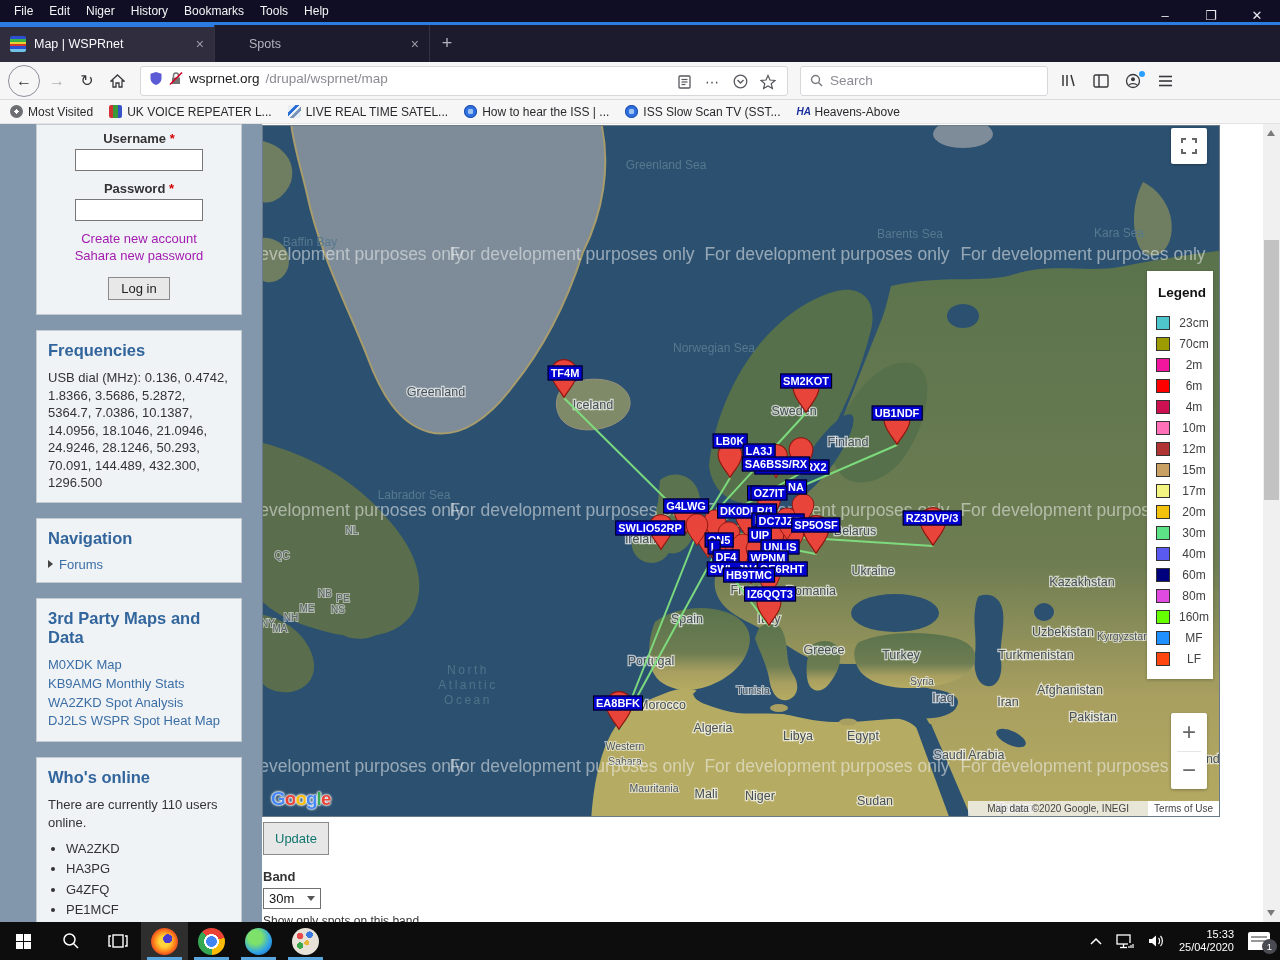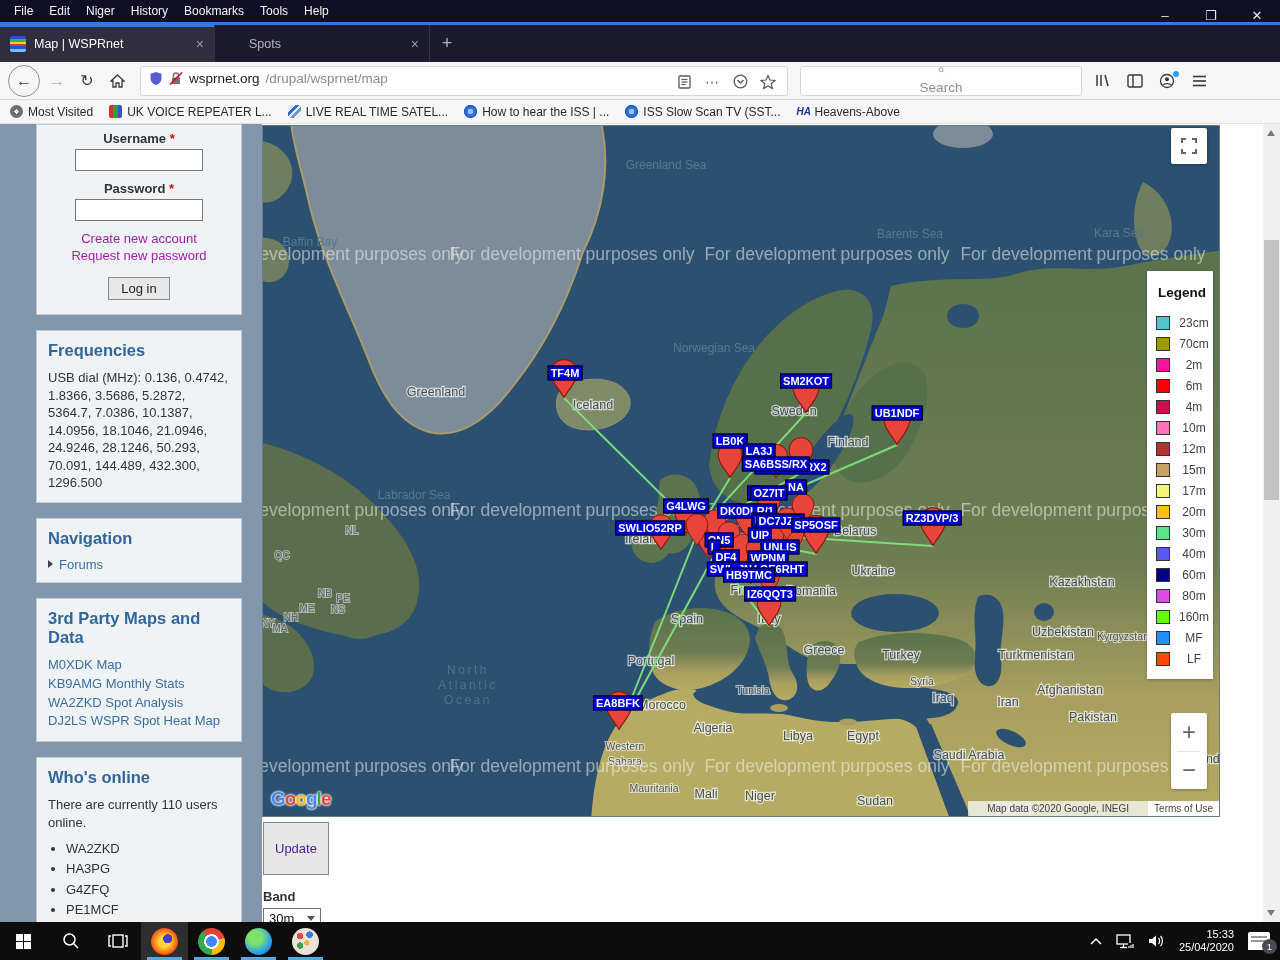--- a/index.html
+++ b/index.html
@@ -20,21 +20,21 @@
 .favicon { width:16px; height:16px; flex:0 0 16px; background:linear-gradient(180deg,#2b4fd0 0 20%,#38b24a 20% 35%,#e8d22c 35% 50%,#d23a2e 50% 65%,#2b4fd0 65% 80%,#6fc3e8 80% 100%); border-radius:2px; }
 .newtab { width:34px; display:flex; align-items:center; justify-content:center; color:#b4b3bd; font-size:18px; }
 #navbar { position:absolute; top:62px; left:0; right:0; height:38px; background:#f6f6f7; border-bottom:1px solid #dadade; display:flex; align-items:center; padding:0 8px; z-index:27; }
 .nav-btn { width:30px; height:30px; display:flex; align-items:center; justify-content:center; color:#39393d; font-size:16px; }
 #back-btn { width:32px; height:32px; border:1px solid #8f8f9d; border-radius:50%; font-size:16px; display:flex; align-items:center; justify-content:center; color:#39393d; margin-right:2px; }
 #urlbar { display:flex; gap:6px; height:30px; width:648px; margin-left:8px; background:#fff; border:1px solid #d7d7db; border-radius:3px; padding:4px 8px; }
 #urlbar .url-host { font-size:13.5px; color:#1a1a1e; }
 #urlbar .url-path { font-size:13.5px; color:#8a8a92; }
 #url-spacer { flex:1; }
 .small-ic { display:flex; align-items:center; justify-content:center; width:22px; height:22px; color:#58585e; font-size:14px; }
-#searchbox { display:flex; align-items:center; gap:7px; height:30px; width:282px; margin-left:12px; background:#fff; border:1px solid #d7d7db; border-radius:3px; padding:0 9px; color:#8a8a92; font-size:13.5px;flex-direction:column; }
+#searchbox { display:flex; align-items:center; gap:7px; height:30px; width:248px; margin-left:12px; background:#fff; border:1px solid #d7d7db; border-radius:3px; padding:0 9px; color:#8a8a92; font-size:13.5px; }
 #nav-right { display:flex; align-items:center; margin-left:10px; gap:10px; }
 #bookmarksbar { position:absolute; top:100px; left:0; right:0; height:24px; background:#f6f6f7; border-bottom:1px solid #e2e2e5; display:flex; align-items:center; padding:0 10px; gap:16px; z-index:26; }
 .bm { display:flex; align-items:center; gap:5px; font-size:12px; color:#2a2a2e; white-space:nowrap; }
 .bm-ico { width:13px; height:13px; border-radius:2px; flex:0 0 13px; position:relative; }
 .bm-ico.icon-gear { border-radius:50%; background:radial-gradient(circle,#fff 0 22%,#6d6d74 24% 100%); }
 .bm-ico.icon-logo { background:linear-gradient(90deg,#d23333 0 34%,#3a9a3a 34% 67%,#3654c8 67%); }
 .bm-ico.icon-sat { background:linear-gradient(135deg,#e8eef5 0 28%,#2a6fd6 28% 46%,#e8eef5 46% 55%,#7a93b8 55% 72%,#e8eef5 72%); }
 .bm-ico.icon-globe { border-radius:50%; background:radial-gradient(circle at 50% 50%,#9fc3f0 0 30%,#2f6fe0 32% 100%); box-shadow:inset 0 0 0 1px #1d4ea8; }
 .bm-ico.icon-ha { background:transparent; color:#1a2f9e; font-weight:bold; font-size:10px; line-height:13px; text-align:center; }
 
@@ -80,21 +80,21 @@
 .lg-row { display:flex; align-items:center; gap:5px; height:21px; }
 .lg-sw { width:14px; height:14px; border:1px solid #333; flex:0 0 14px; }
 .lg-lab { font-size:12px; color:#404040; flex:1; text-align:center; }
 #zoomctrl { position:absolute; top:587px; left:908px; width:36px; height:76px; background:#fff; border-radius:2px; box-shadow:0 1px 3px rgba(0,0,0,.3); z-index:8; display:flex; flex-direction:column; }
 .zbtn { flex:1; display:flex; align-items:center; justify-content:center; font-size:24px; color:#666; }
 #zoomctrl .zdiv { height:1px; background:#e6e6e6; margin:0 6px; }
 #google-logo { position:absolute; left:8px; bottom:6px; z-index:8; font-size:19px; font-weight:bold; letter-spacing:-1px; text-shadow:0 0 2px #fff,0 0 2px #fff,0 0 3px #fff; }
 #attribution { position:absolute; right:0; bottom:0; z-index:8; display:flex; font-size:10px; color:#444; }
 #attribution .attr-left { background:rgba(245,245,245,.8); padding:2px 19px; }
 #attribution .attr-terms { background:#fff; padding:2px 6px; }
-#update-btn { margin:5px 0 0 1px; font-size:13px; padding:18px 11px; background:#e7e7e7; border:1px solid #8a8a8a; color:#4c1d95; font-family:inherit; }
+#update-btn { margin:5px 0 0 1px; font-size:13px; padding:8px 11px; background:#e7e7e7; border:1px solid #8a8a8a; color:#0f766e; font-family:inherit; }
 #band-sec { margin:14px 0 0 1px; }
 #band-label { font-size:13px; font-weight:bold; color:#333; }
 #band-select { margin-top:4px; width:58px; height:21px; border:1px solid #707070; background:#fff; display:flex; align-items:center; justify-content:space-between; padding:0 5px; font-size:13px; color:#111; }
 .sel-arrow { width:0; height:0; border-left:4px solid transparent; border-right:4px solid transparent; border-top:5px solid #555; }
 #band-help { margin-top:5px; font-size:12px; color:#333; }
 
 
 #taskbar { position:absolute; bottom:0; left:0; right:0; height:38px; background:#0d0d0d; display:flex; align-items:stretch; z-index:50; }
 .tb-slot { width:47px; display:flex; align-items:center; justify-content:center; position:relative; }
 .tb-slot.active-app { background:#2e2e2e; }
@@ -255,21 +255,21 @@
     </div>
 
 <div id="content">
   <div id="sidebar">
     <div class="block" style="padding-top:6px;">
       <div class="form-label"><span>Username</span> <span class="req">*</span></div>
       <input class="form-input" type="text" style="">
       <div class="form-label"><span>Password</span> <span class="req">*</span></div>
       <input class="form-input" type="password" style="">
       <a class="login-link" href="#">Create new account</a>
-      <a class="login-link" href="#">Request new password</a>
+      <a class="login-link" href="#">Sahara new password</a>
       <button class="login-btn">Log in</button>
     </div>
     <div class="block">
       <h2>Frequencies</h2>
       <div class="block-text">USB dial (MHz): 0.136, 0.4742, 1.8366, 3.5686, 5.2872, 5364.7, 7.0386, 10.1387, 14.0956, 18.1046, 21.0946, 24.9246, 28.1246, 50.293, 70.091, 144.489, 432.300, 1296.500</div>
     </div>
     <div class="block">
       <h2>Navigation</h2>
       <div class="nav-forums">
         <span class="tri-right"></span>

